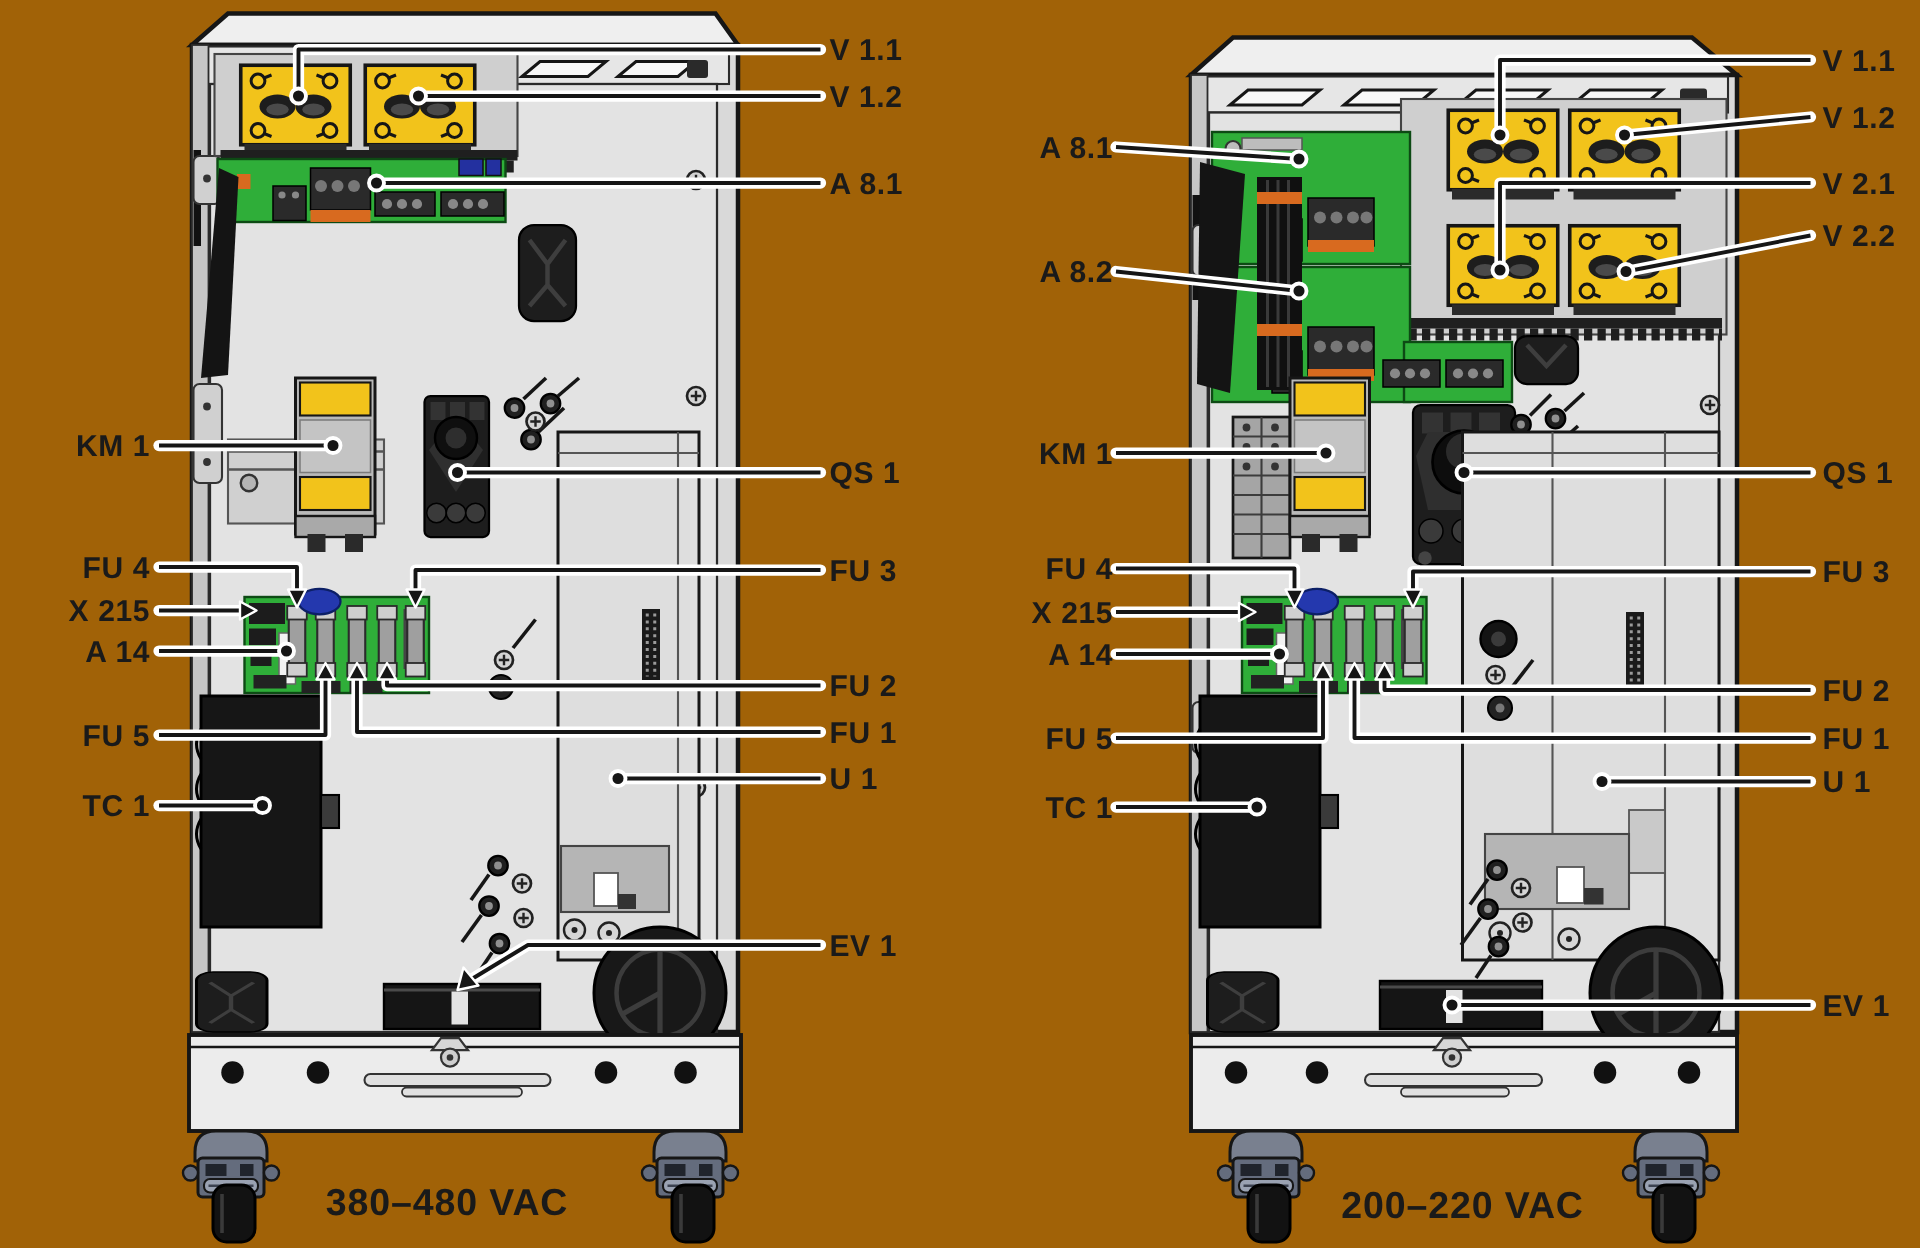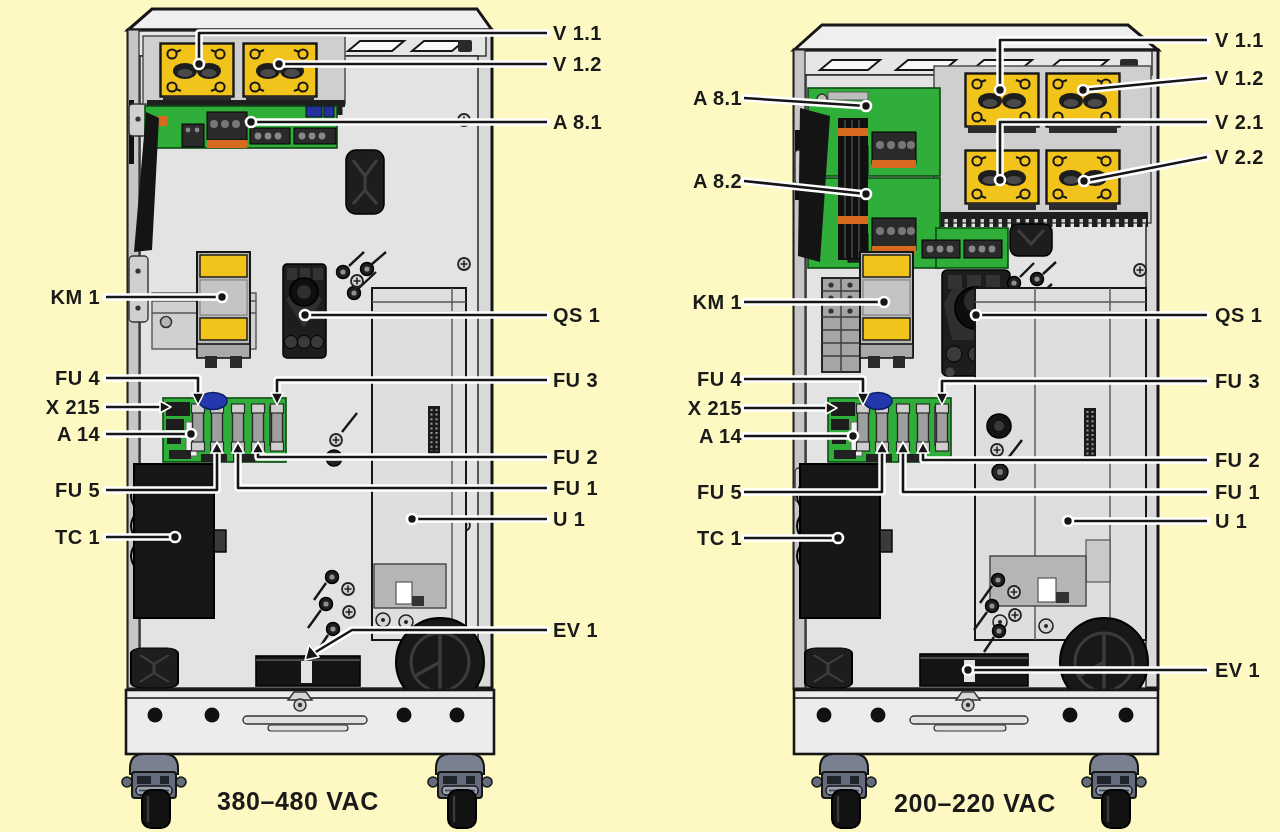--- a/index.html
+++ b/index.html
@@ -1,16 +1,16 @@
 <!DOCTYPE html>
 <html style="--module_yellow: #F2C31B; --pcb_green: #2FAE39; --cap_blue: #2438AE; --caster_slate: #79808F; --line_dark: #161616;"><head>
 <meta charset="utf-8">
 <style>
   html,body{margin:0;padding:0;background:#fff;}
-  #stage{position:relative;width:1280px;height:832px;background:#fef9c3;overflow:hidden;}
+  #stage{position:relative;width:1280px;height:832px;background:#a16207;overflow:hidden;}
   svg{display:block;}
   .lead{stroke:#161616;stroke-width:2.6;fill:none;stroke-linejoin:round;}
   .lead-halo{stroke:#ffffff;stroke-width:7.5;fill:none;stroke-linejoin:round;stroke-linecap:round;}
   .dot{fill:#161616;stroke:#ffffff;stroke-width:2.6;}
   .arrow{fill:#161616;stroke:#ffffff;stroke-width:1.6;stroke-linejoin:round;}
   .lbl{font-family:"Liberation Sans",sans-serif;font-weight:bold;font-size:20px;fill:#1a1a1a;letter-spacing:.4px;}
   .cap{font-family:"Liberation Sans",sans-serif;font-weight:bold;font-size:25px;fill:#1a1a1a;letter-spacing:.6px;text-anchor:middle;}
   .c-yellow{fill:var(--module_yellow,#F2C31B);}
   .c-green{fill:var(--pcb_green,#2FAE39);}
   .c-blue{fill:var(--cap_blue,#2438AE);}

